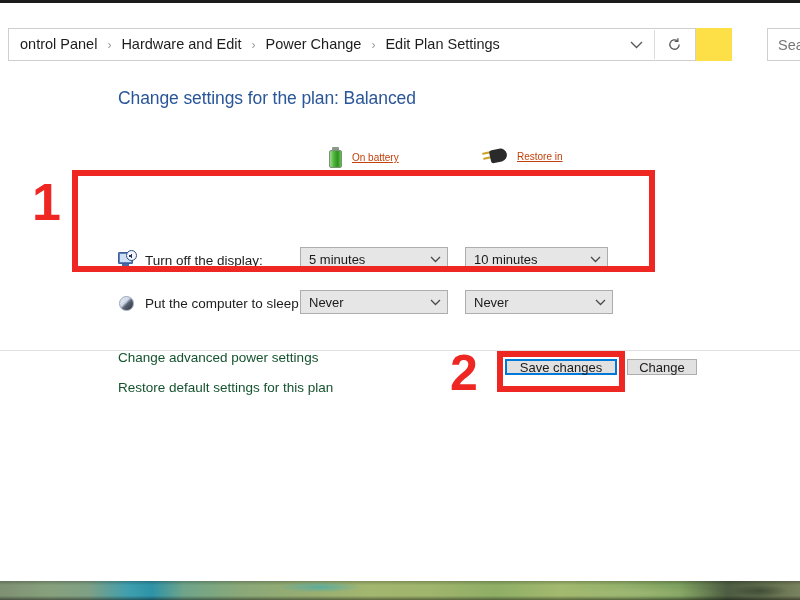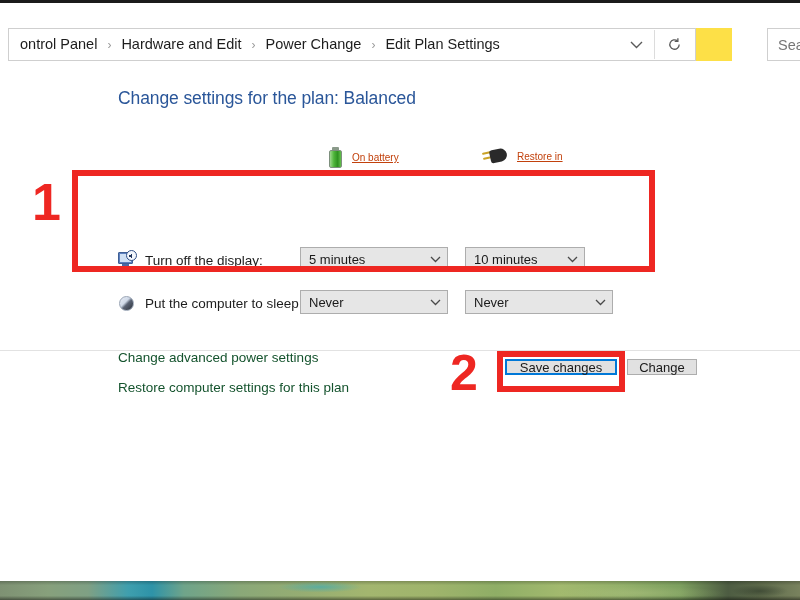--- a/index.html
+++ b/index.html
@@ -205,21 +205,21 @@
     background: #e6e6e6;
     border: 1px solid #adadad;
     display: flex; align-items: center;
     justify-content: space-between;
     padding: 0 6px 0 8px;
   }
   .dd .val { font-size: 13px; color: #1a1a1a; white-space: nowrap; }
   .dd .chev { color: #444; font-size: 11px; line-height: 1; }
 
   #dd-display-battery { left: 300px; top: 186px; width: 148px; }
-  #dd-display-plugged { left: 465px; top: 186px; width: 120px; }
+  #dd-display-plugged { left: 465px; top: 186px; width: 143px; }
   #dd-sleep-battery   { left: 300px; top: 229px; width: 148px; }
   #dd-sleep-plugged   { left: 465px; top: 229px; width: 148px; }
 
   
   .link {
     position: absolute;
     font-size: 13.5px;
     color: #14532d;
     white-space: nowrap;
     cursor: pointer;
@@ -414,21 +414,21 @@
     <div class="dd" id="dd-sleep-plugged">
       <span class="val">Never</span>
       <span class="chev">
         <svg width="11" height="7" viewBox="0 0 11 7">
             <path d="M1 1 L5.5 5.5 L10 1" fill="none" stroke="#4a4a4a" stroke-width="1.3"></path>
           </svg>
       </span>
     </div>
 
     <a class="link" id="link-advanced">Change advanced power settings</a>
-    <a class="link" id="link-restore">Restore computer settings for this plan</a>
+    <a class="link" id="link-restore">Restore default settings for this plan</a>
   </div>
 
   <div class="footer-rule"></div>
 
   <div class="btn" id="btn-save">Save changes</div>
   <div class="btn" id="btn-cancel">Change</div>
 
   <div class="anno-box" id="anno-box-1"></div>
   <div class="anno-box" id="anno-box-2"></div>
   <div class="anno-num" id="anno-num-1">1</div>

